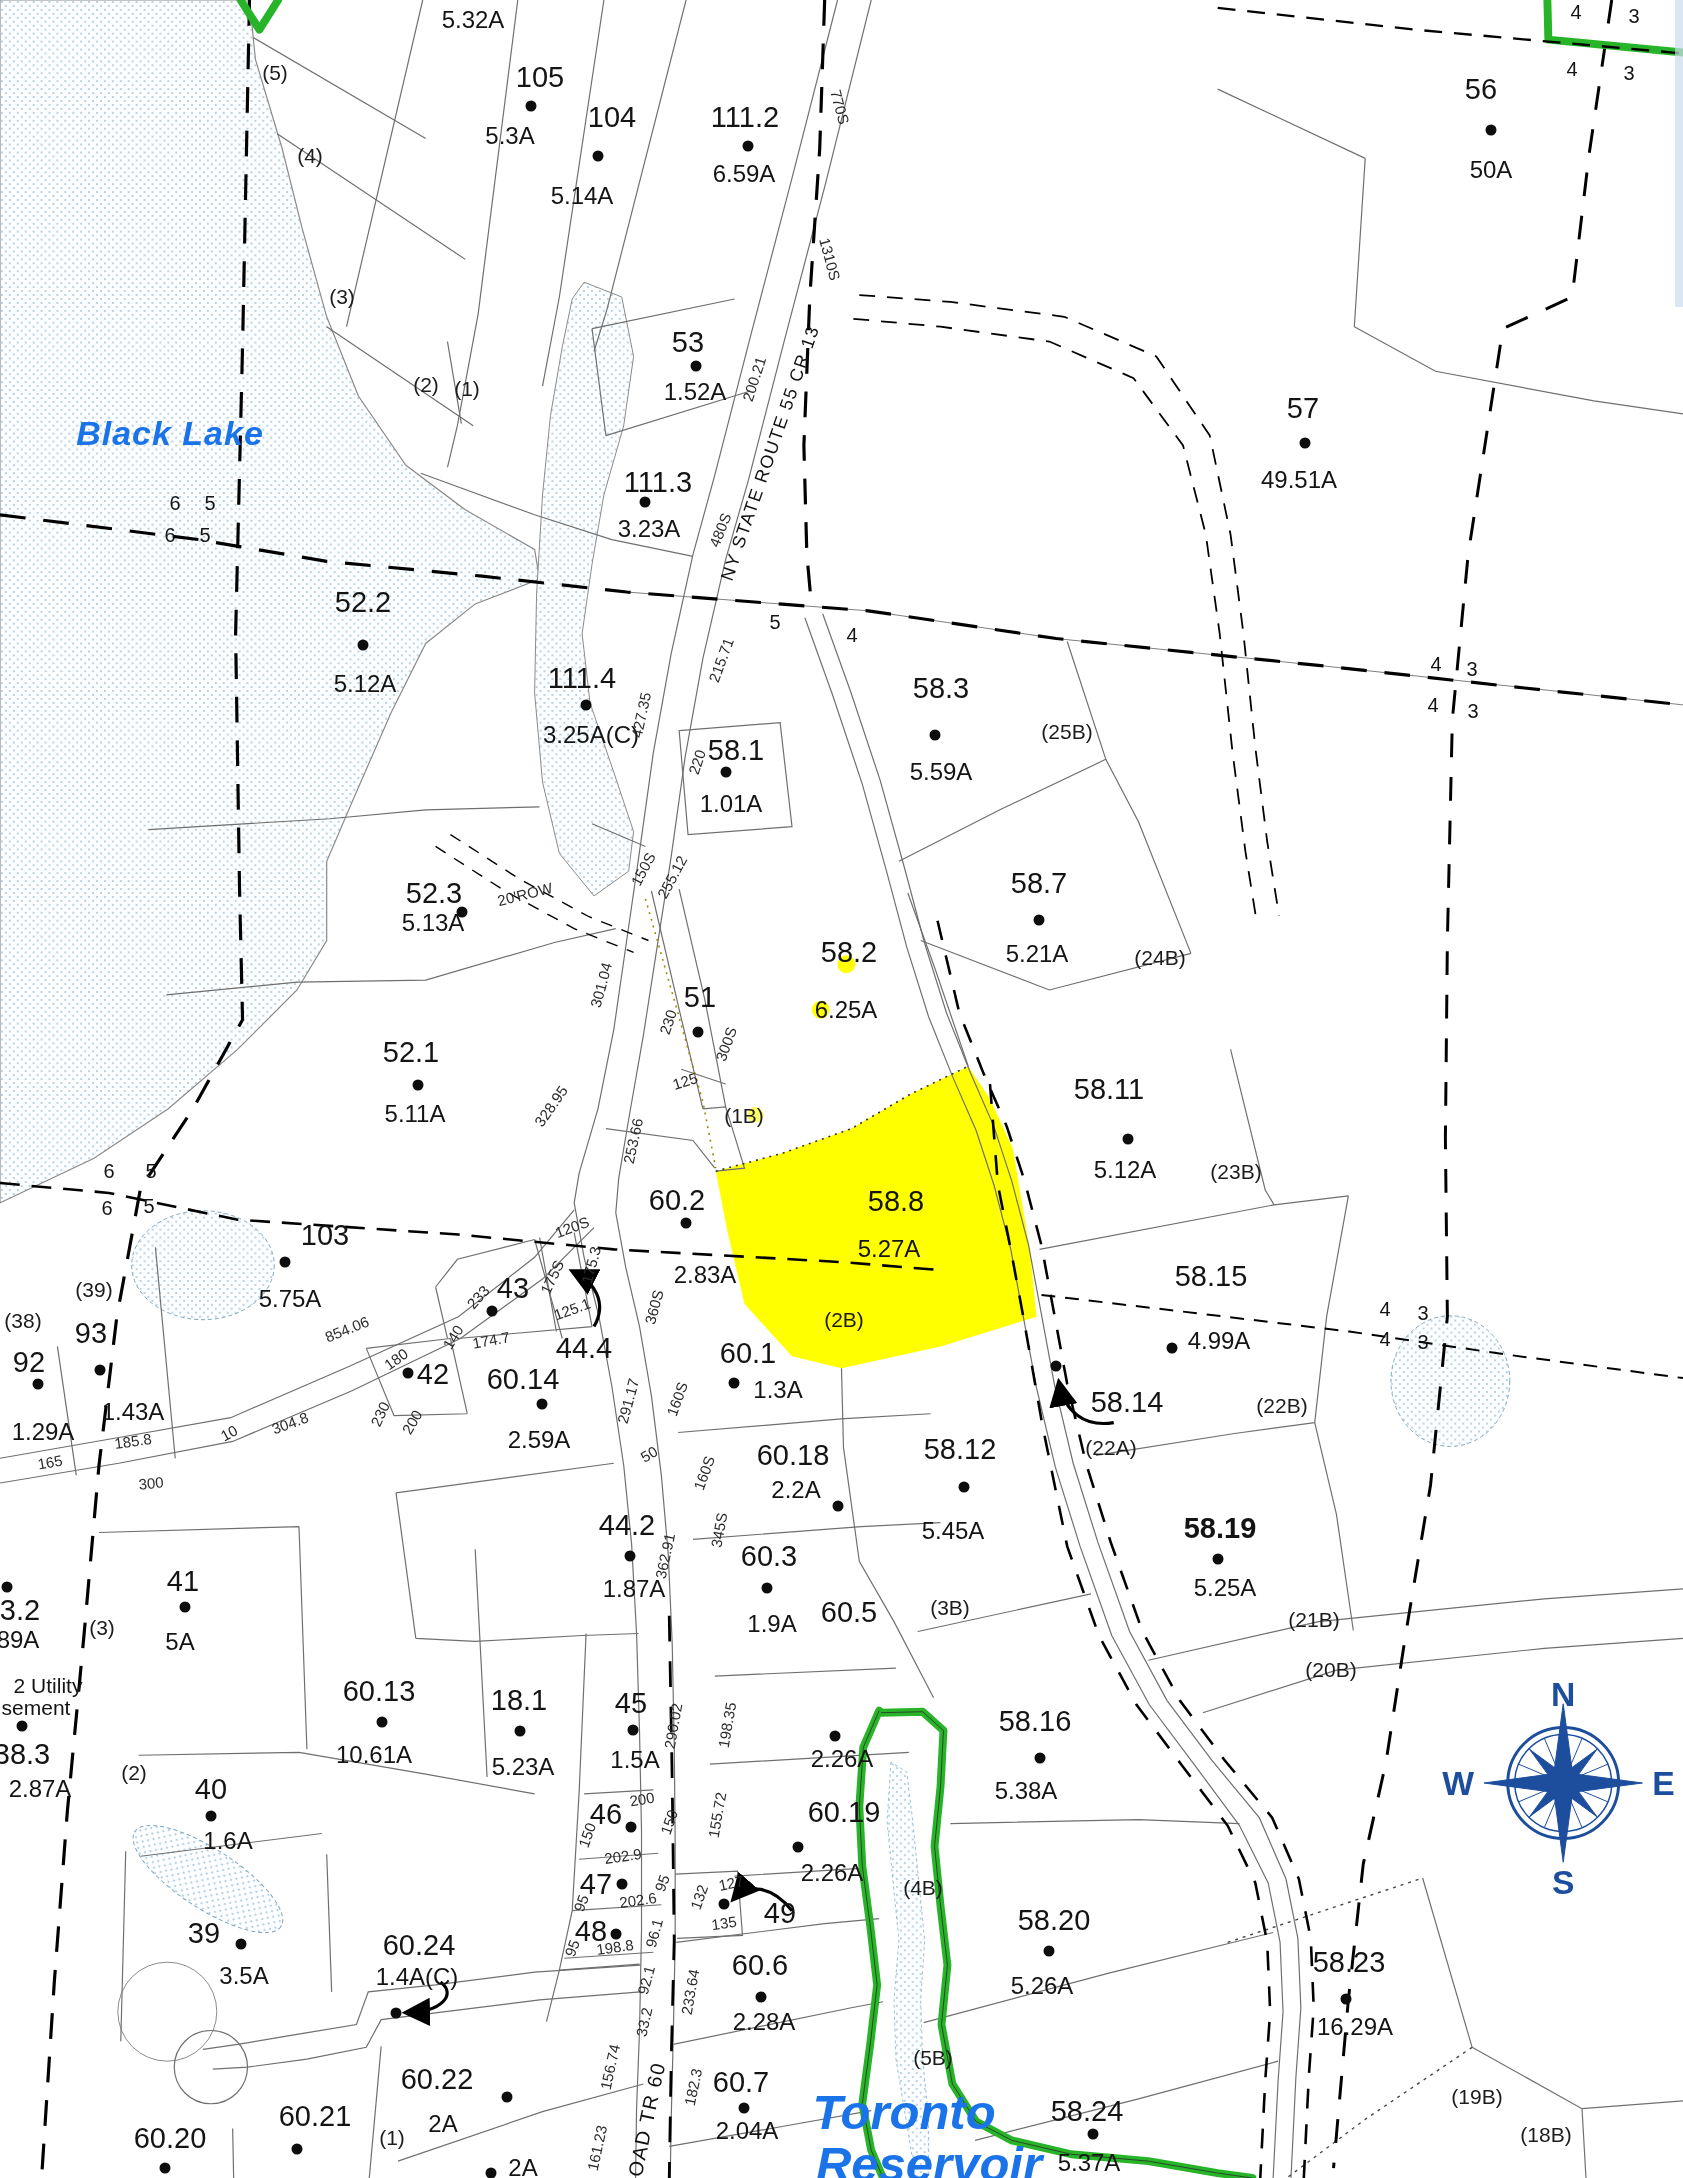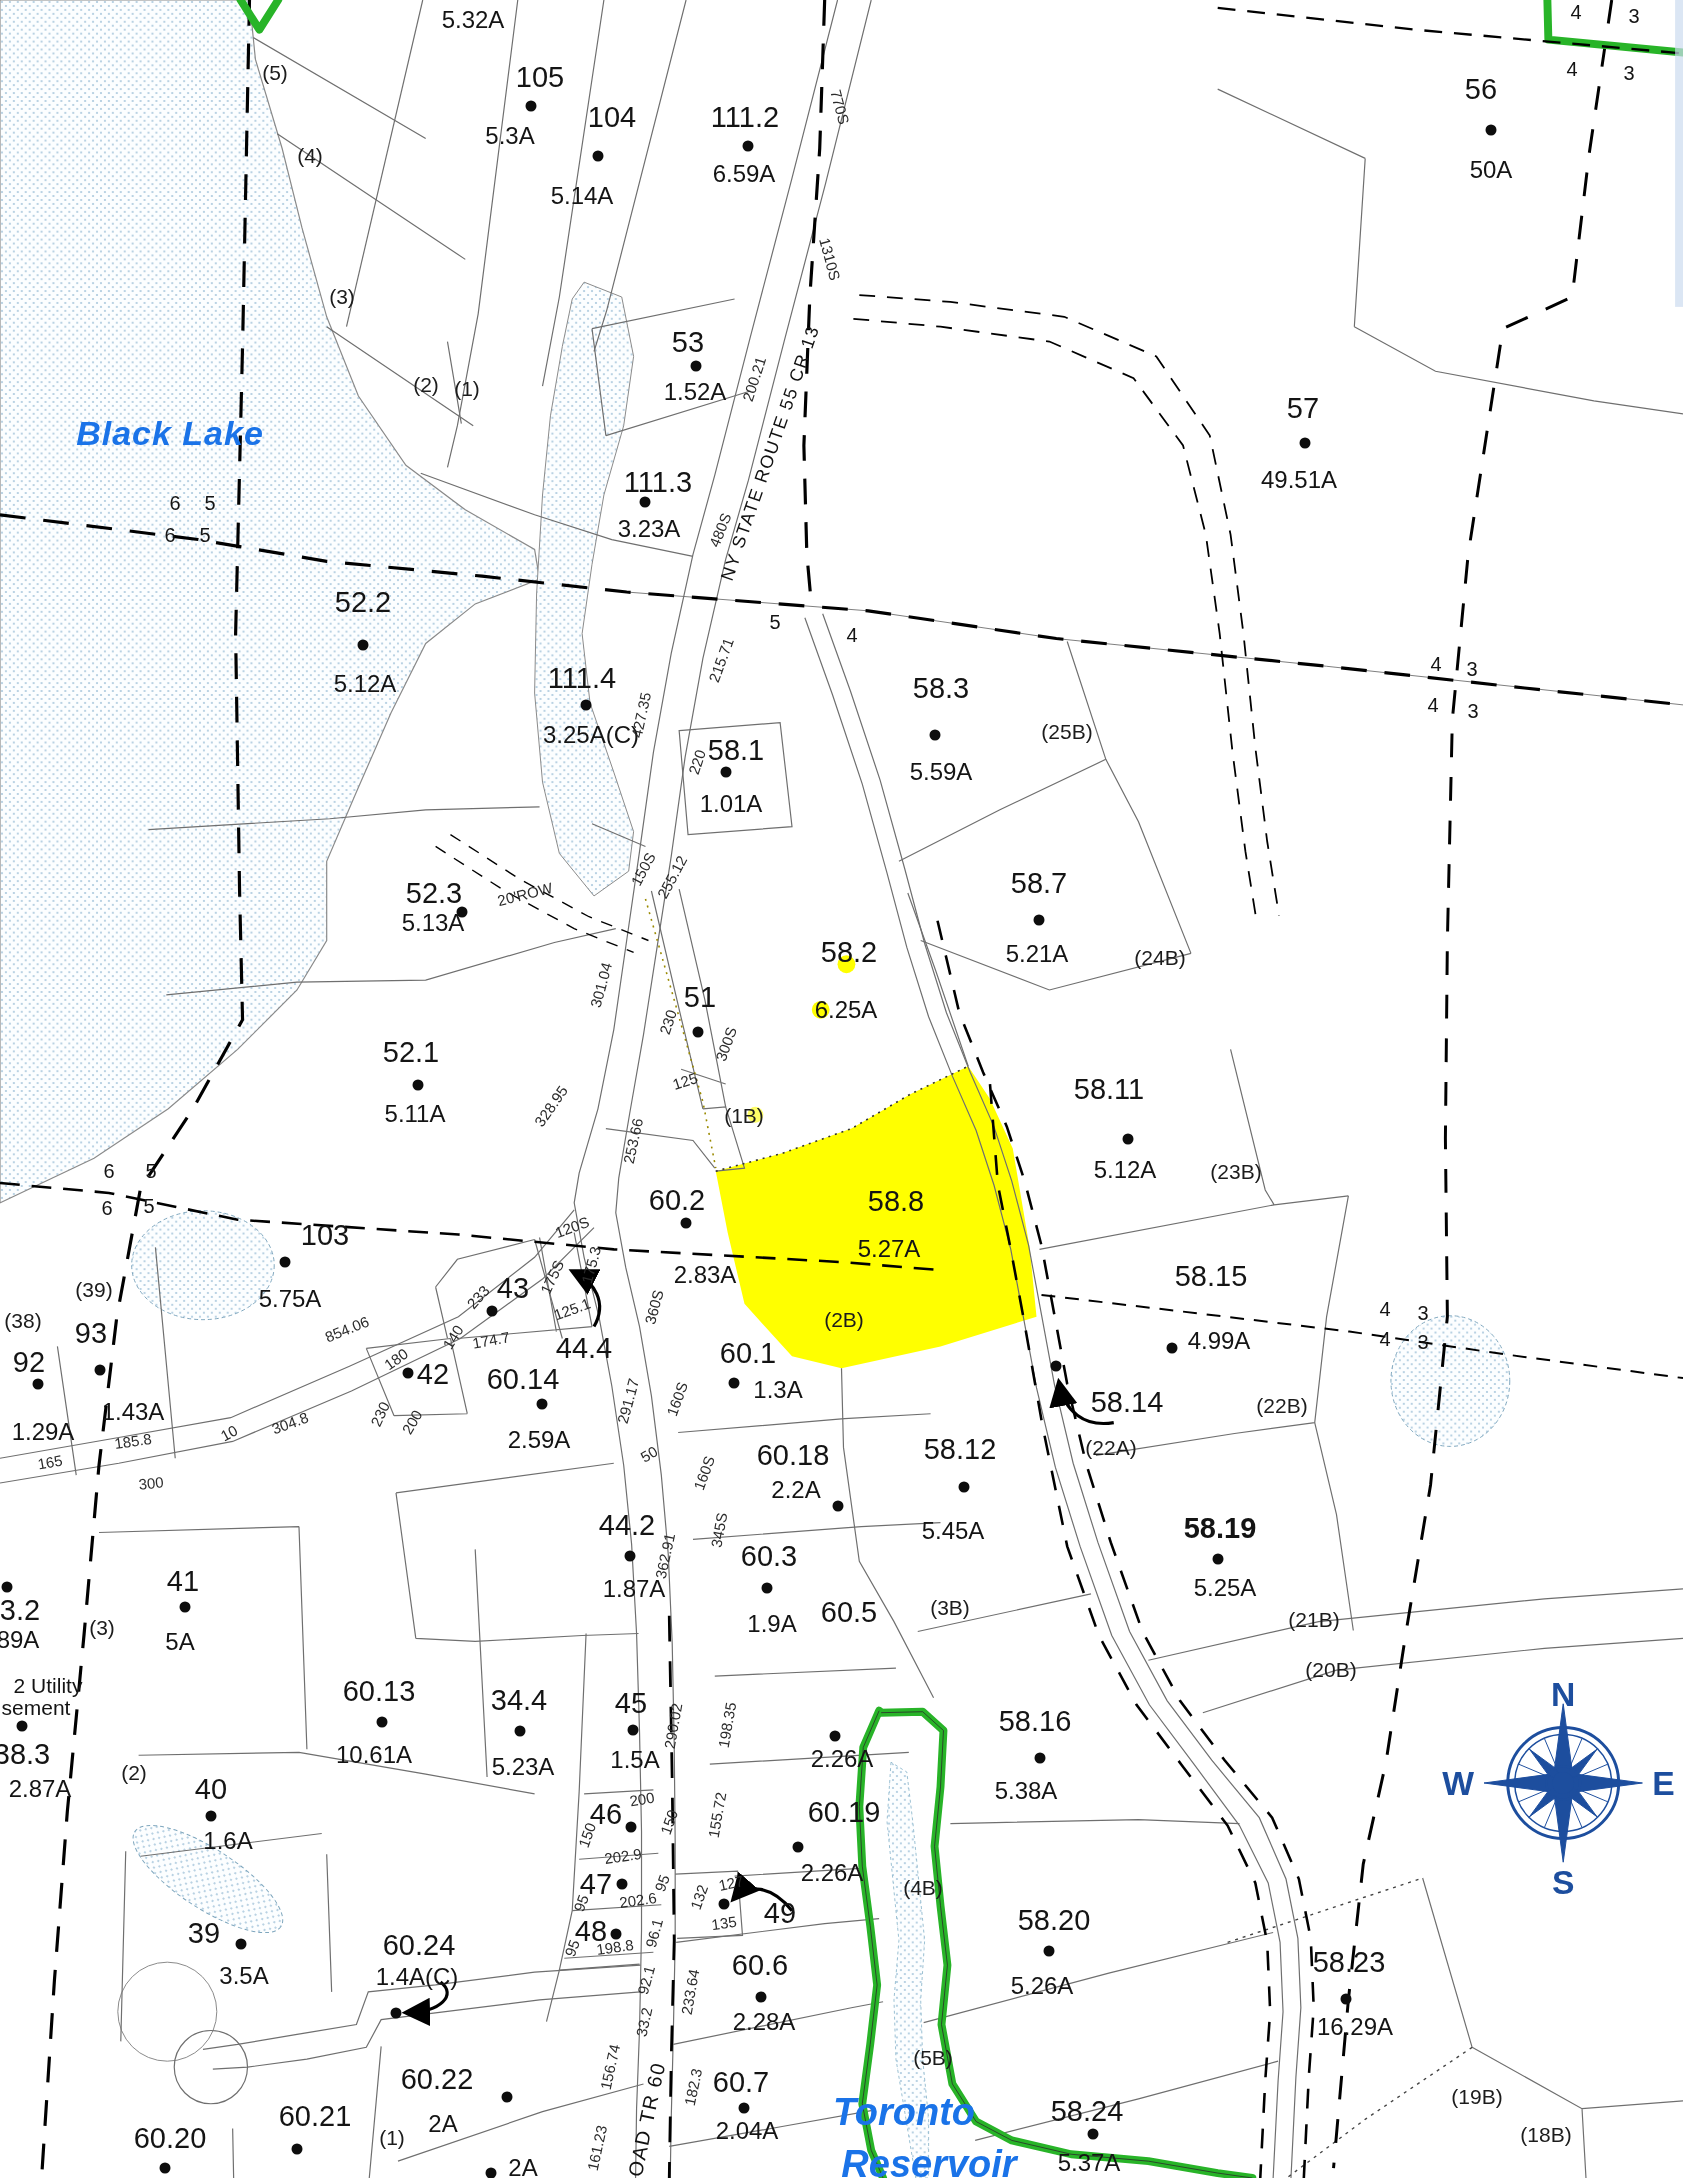--- a/index.html
+++ b/index.html
@@ -11,21 +11,21 @@
   .num{font-size:29px;}
   .acre{font-size:24px;}
   .paren{font-size:21px;color:#1c1c1c;}
   .zone{font-size:20px;}
   .survey{font-size:15px;color:#2b2b2b;}
   .edge{font-size:24px;}
   .dotm{position:absolute;width:11px;height:11px;border-radius:50%;background:#0d0d0d;
         transform:translate(-50%,-50%);}
   .water-name{color:var(--water-text,#1a73e8);font-weight:bold;font-style:italic;}
   #lake-name{font-size:34px;letter-spacing:1px;}
-  .resv{font-size:38px;}
+  .resv{font-size:49px;}
   .roadname{font-size:18px;letter-spacing:1.5px;color:#111;}
 </style>
 </head>
 <body>
 
 <div id="map">
 
   <svg id="linework" width="1683" height="2178" viewBox="0 0 1700 2200">
     <defs>
       <pattern id="stip" width="8" height="8" patternUnits="userSpaceOnUse">
@@ -286,21 +286,21 @@
       <div class="lbl acre" style="left: 634px; top: 1589px;">1.87A</div>
       <div class="lbl num" style="left: 769px; top: 1556px;">60.3</div>
       <div class="dotm" style="left: 767px; top: 1588px;"></div>
       <div class="lbl acre" style="left: 772px; top: 1624px;">1.9A</div>
       <div class="lbl num" style="left: 183px; top: 1581px;">41</div>
       <div class="dotm" style="left: 185px; top: 1607px;"></div>
       <div class="lbl acre" style="left: 180px; top: 1642px;">5A</div>
       <div class="lbl num" style="left: 379px; top: 1691px;">60.13</div>
       <div class="dotm" style="left: 382px; top: 1722px;"></div>
       <div class="lbl acre" style="left: 374px; top: 1755px;">10.61A</div>
-      <div class="lbl num" style="left: 519px; top: 1700px;">34.4</div>
+      <div class="lbl num" style="left: 519px; top: 1700px;">18.1</div>
       <div class="dotm" style="left: 520px; top: 1731px;"></div>
       <div class="lbl acre" style="left: 523px; top: 1767px;">5.23A</div>
       <div class="lbl num" style="left: 631px; top: 1703px;">45</div>
       <div class="dotm" style="left: 633px; top: 1730px;"></div>
       <div class="lbl acre" style="left: 635px; top: 1760px;">1.5A</div>
       <div class="lbl num" style="left: 211px; top: 1789px;">40</div>
       <div class="dotm" style="left: 211px; top: 1816px;"></div>
       <div class="lbl acre" style="left: 228px; top: 1841px;">1.6A</div>
       <div class="lbl num" style="left: 606px; top: 1814px;">46</div>
       <div class="dotm" style="left: 631px; top: 1827px;"></div>

